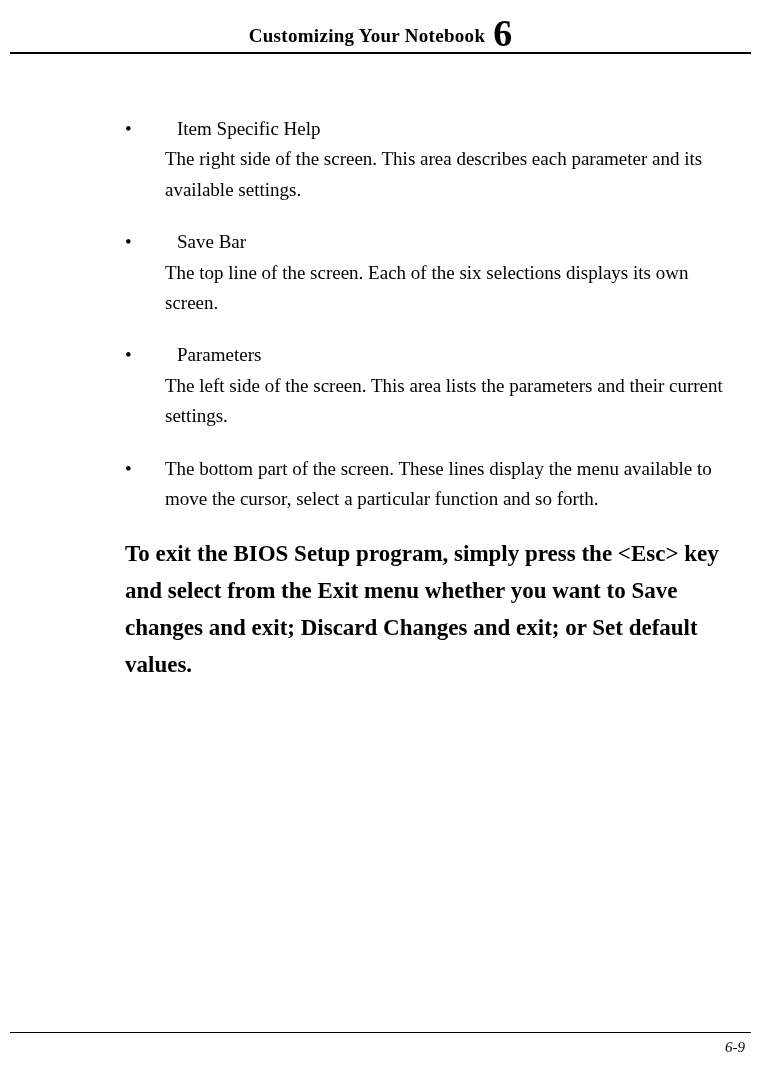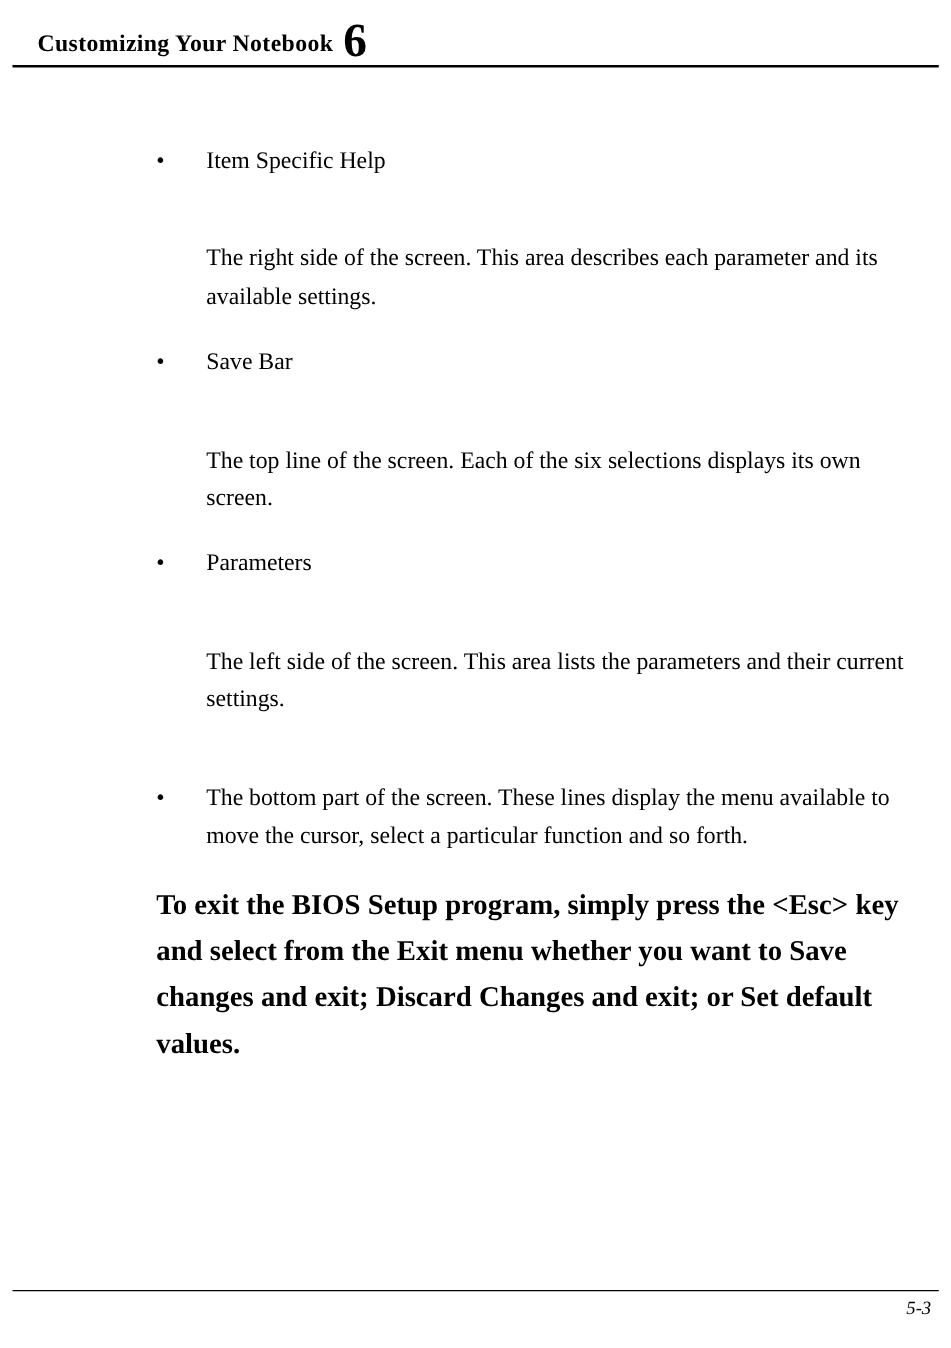--- a/index.html
+++ b/index.html
@@ -15,21 +15,21 @@
       color: #000;
     }
     .page {
       width: 761px;
       height: 1078px;
       position: relative;
       padding: 0;
     }
     .header {
       display: flex;
-      justify-content: flex-start;
+      justify-content: center;
       align-items: baseline;
       padding: 10px 20px 4px 20px;
       border-bottom: 2px solid #000;
       margin: 0 10px;
     }
     .header-title {
       font-family: Georgia, 'Times New Roman', Times, serif;
       font-weight: bold;
       font-size: 19px;
       letter-spacing: 0.3px;
@@ -59,24 +59,24 @@
     }
     ul.bullets > li::before {
       content: "•";
       position: absolute;
       left: 0;
       top: 0;
       font-size: 19px;
     }
     .item-title {
       display: block;
+      margin-left: 12px;
     }
     .item-desc {
       display: block;
-      margin-top: 48px;
     }
     .body-para {
       padding-left: 105px;
       padding-right: 5px;
       font-size: 23px;
       line-height: 1.6;
       margin-top: 4px;
       font-weight: bold;
     }
     .footer {
@@ -119,16 +119,16 @@
       </li>
       <li>
         <span class="item-desc">The bottom part of the screen. These lines display the menu available to move the cursor, select a particular function and so forth.</span>
       </li>
     </ul>
 
     <p class="body-para">To exit the BIOS Setup program, simply press the &lt;Esc&gt; key and select from the Exit menu whether you want to Save changes and exit; Discard Changes and exit; or Set default values.</p>
   </div>
 
   <div class="footer">
-    <span>5-3</span>
+    <span>6-9</span>
   </div>
 
 </div>
 
 </body></html>

